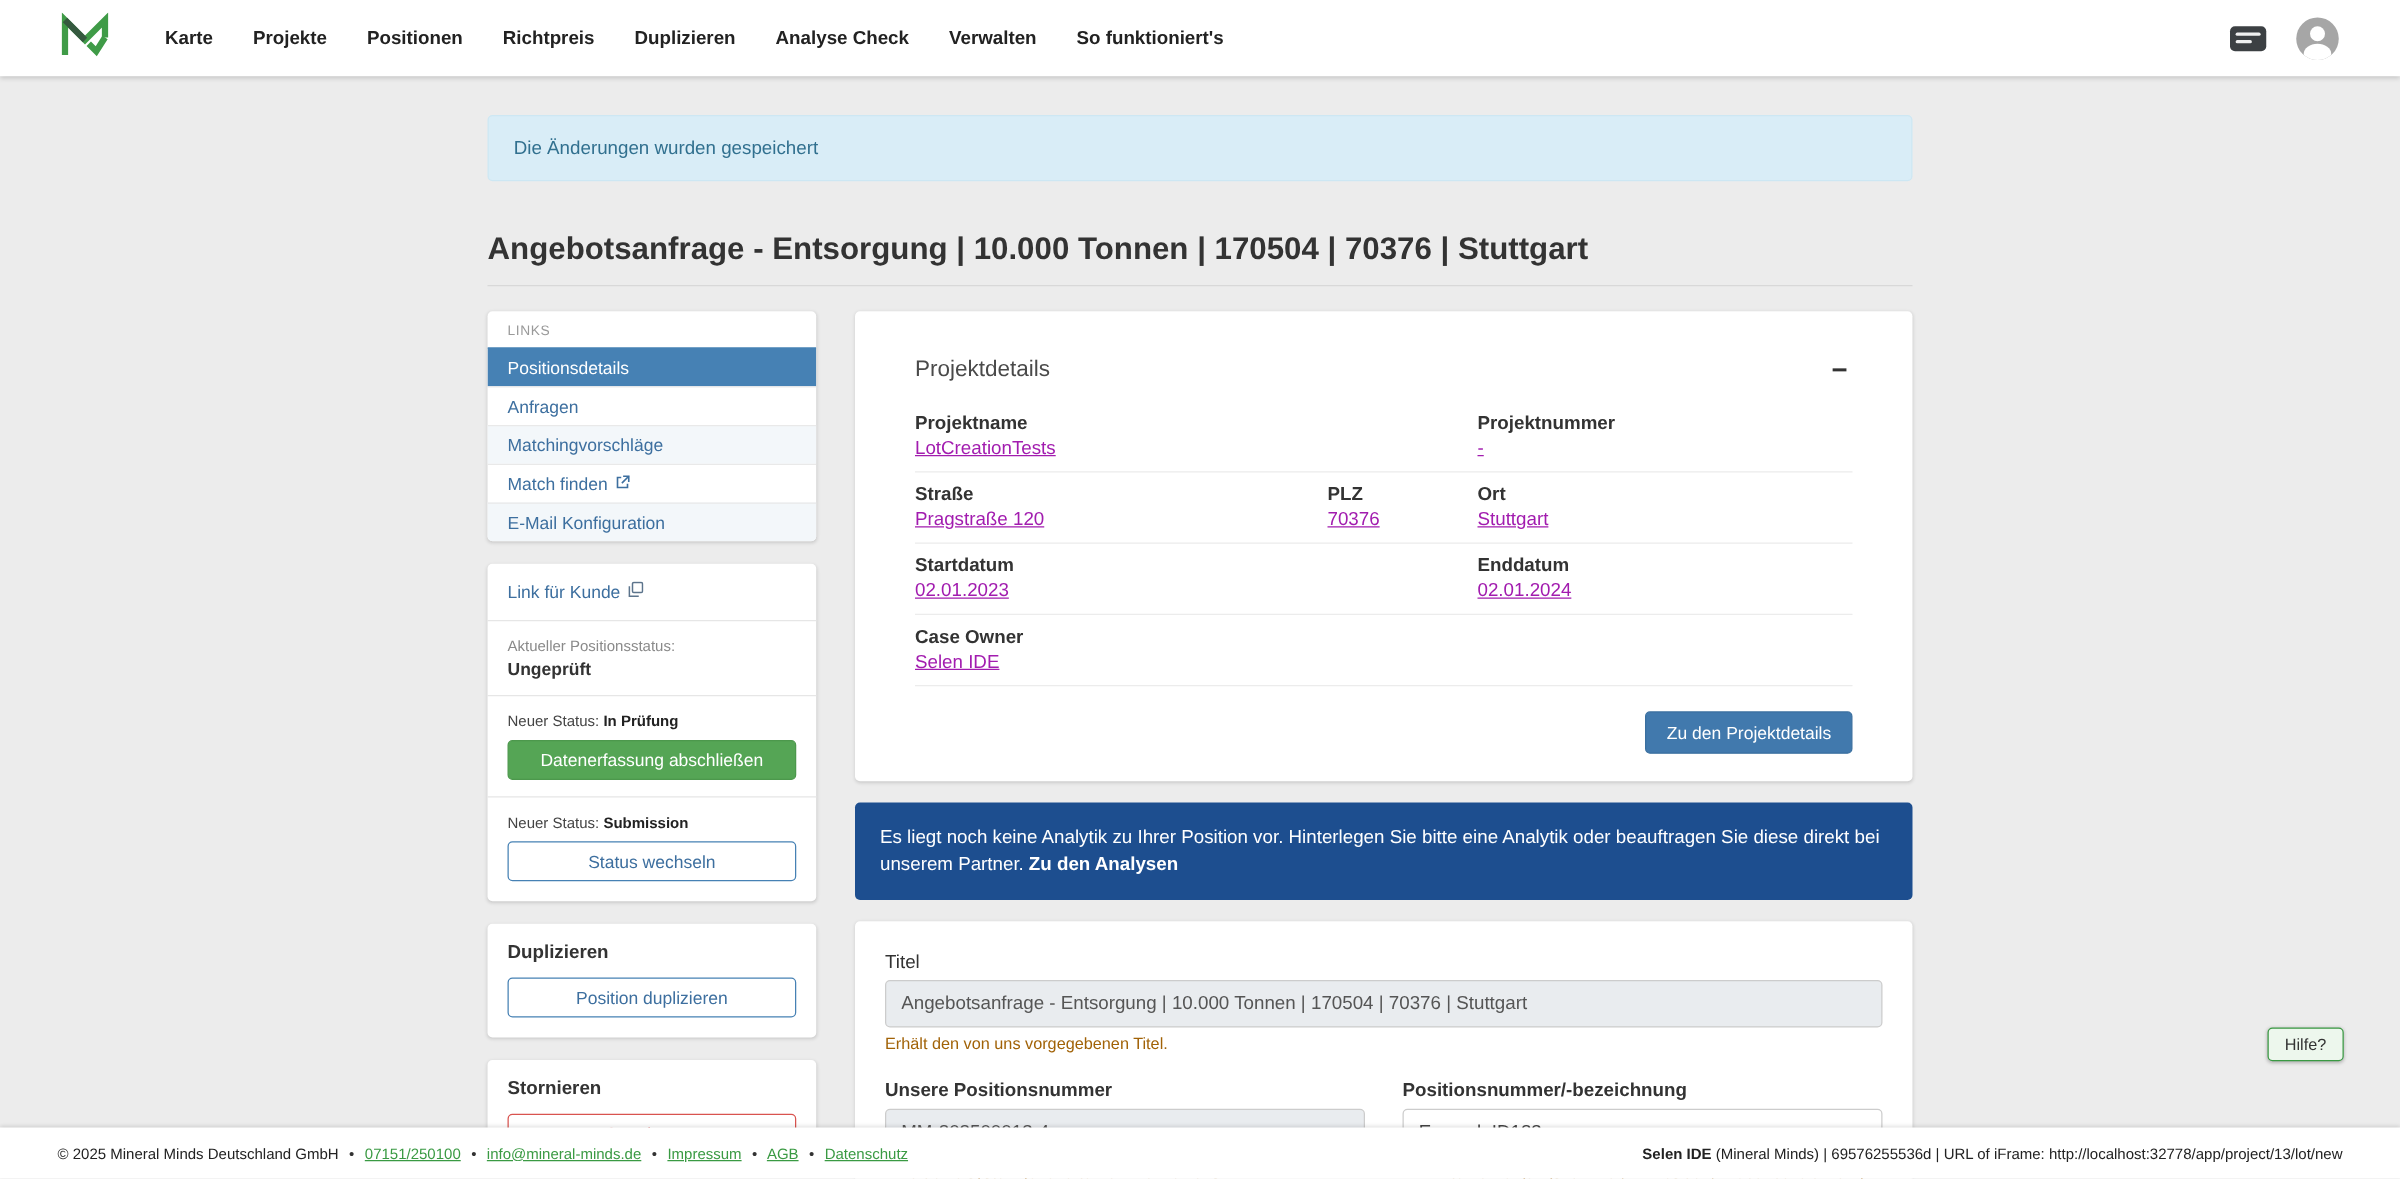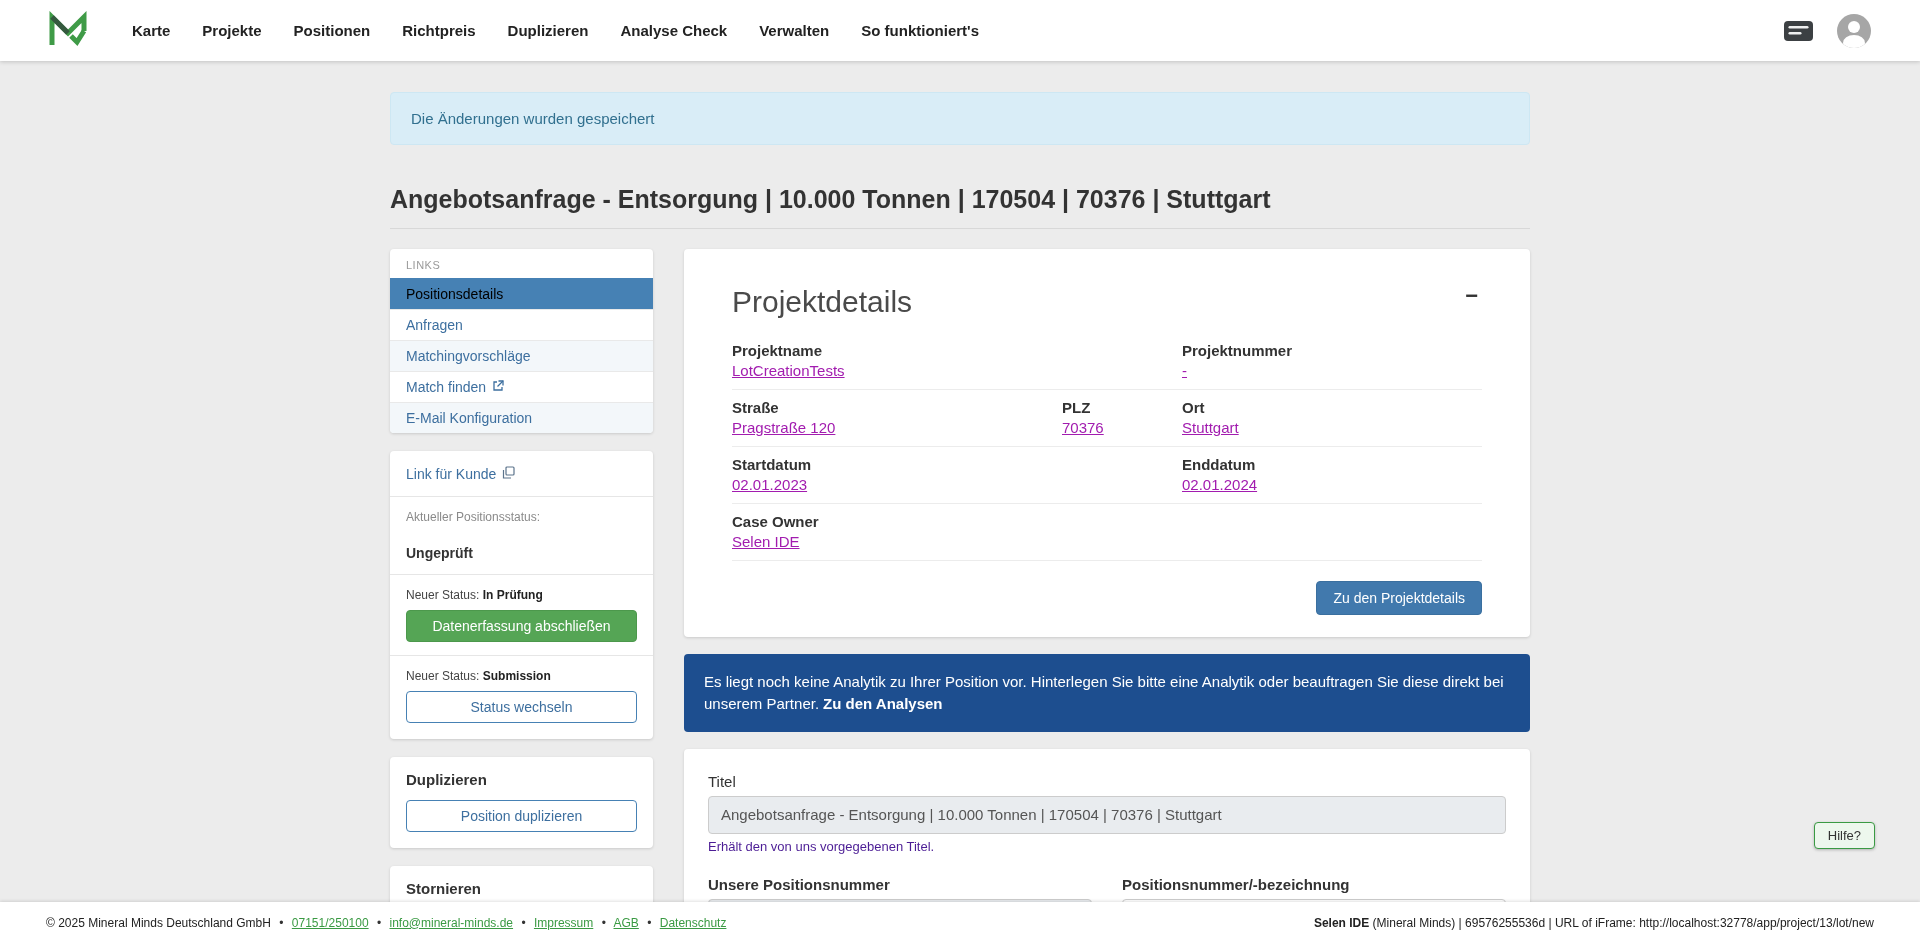--- a/index.html
+++ b/index.html
@@ -41,41 +41,41 @@
   .row { display: flex; gap: 31px; align-items: flex-start; }
   .card { background: #fff; border-radius: 4px; box-shadow: 0 1px 3px rgba(0,0,0,0.15); }
   
   .sidebar { flex: 0 0 263px; display: flex; flex-direction: column; gap: 18px; }
   .links-header { padding: 10px 16px 7px; font-size: 11px; color: #9a9a9a; letter-spacing: .5px; }
   .link-item {
     padding: 7px 16px; font-size: 14px; color: #3d6f9f;
     border-top: 1px solid #e9e9e9; cursor: pointer; display: flex; align-items: center; gap: 6px;
   }
   .link-item.tint { background: #f3f7fa; }
-  .link-item.active { background: #4681b4; color: #000000; border-top-color: #4681b4; align-items: flex-end; }
+  .link-item.active { background: #4681b4; color: #ffffff; border-top-color: #4681b4; align-items: flex-end; }
   .links-card { overflow: hidden; }
   .status-card, .dup-card, .cancel-card { padding: 14px 16px 16px; }
   .customer-link { color: #3d6f9f; font-size: 14px; display: inline-flex; align-items: center; gap: 6px; cursor: pointer; text-decoration: none; }
   .side-divider { border: 0; border-top: 1px solid #e6e6e6; margin: 13px -16px; }
   .status-label { font-size: 12px; color: #8a8a8a; }
-  .status-value { font-size: 14px; font-weight: 700; color: #333; margin-top: 21px; }
+  .status-value { font-size: 14px; font-weight: 700; color: #333; margin-top: 3px; }
   .new-status { font-size: 12px; color: #444; margin-bottom: 8px; }
   .new-status b { color: #222; }
   .btn { border-radius: 4px; font-size: 14px; cursor: pointer; font-family: inherit; }
   .btn-block { display: block; width: 100%; padding: 7px 0; text-align: center; }
   .btn-green { background: #55a555; color: #fff; border: 1px solid #4c984c; }
   .btn-outline-blue { background: #fff; color: #3d6f9f; border: 1px solid #4681b4; }
   .btn-outline-red { background: #fff; color: #d9534f; border: 1px solid #d9534f; }
   .card-title { font-size: 15px; font-weight: 700; color: #333; margin-bottom: 12px; }
   .caret { font-size: 11px; margin-left: 4px; }
   
   .main-col { flex: 1; min-width: 0; display: flex; flex-direction: column; gap: 17px; }
   .project-card { padding: 36px 48px 22px; }
   .pc-head { display: flex; justify-content: space-between; align-items: flex-start; margin-bottom: 14px; }
-  .pc-title { font-size: 30px; font-weight: 400; color: #4a4a4a; margin: 0; }
+  .pc-title { font-size: 18px; font-weight: 400; color: #4a4a4a; margin: 0; }
   .collapse-btn { background: none; border: none; font-size: 22px; font-weight: 700; color: #333; cursor: pointer; line-height: 1; padding: 0 4px; }
   .pd-row { display: grid; grid-template-columns: 44% 16% 40%; padding: 9px 0 10px; border-bottom: 1px solid #ececec; font-size: 15px; }
   .pd-label { font-weight: 700; color: #333; margin-bottom: 3px; }
   .pd-value { color: #a21caf; text-decoration: underline; }
   .span2 { grid-column: 1 / 3; }
   .col3 { grid-column: 3 / 4; }
   .full { grid-column: 1 / 4; }
   .pc-actions { display: flex; justify-content: flex-end; margin-top: 20px; }
   .btn-blue { background: #4179ad; color: #fff; border: 1px solid #3a6f9f; padding: 8px 16px; }
   .banner {
@@ -84,21 +84,21 @@
   }
   .banner-link { color: #fff; font-weight: 700; margin-left: 4px; text-decoration: none; cursor: pointer; }
   .form-card { padding: 24px 24px 90px; }
   .form-label { display: block; font-size: 15px; color: #333; margin-bottom: 6px; }
   .form-label.bold { font-weight: 700; }
   .form-control {
     width: 100%; height: 38px; border: 1px solid #ccc; border-radius: 4px;
     padding: 0 12px; font-size: 15px; color: #444; font-family: inherit; background: #fff;
   }
   .form-control:disabled { background: #e9ecef; color: #555; }
-  .help-text { font-size: 13px; color: #4c1d95; margin-top: 5px; }
+  .help-text { font-size: 13px; color: #a16207; margin-top: 5px; }
   .form-row { display: flex; gap: 30px; margin-top: 22px; }
   .form-col { flex: 1; min-width: 0; }
   
   .help-btn {
     position: absolute; right: 45px; bottom: 94px; z-index: 40;
     background: #edf7ed; border: 1px solid #3a9a43; color: #333;
     font-size: 13px; padding: 5px 13px; border-radius: 4px;
     box-shadow: 0 1px 3px rgba(0,0,0,0.25); cursor: pointer; font-family: inherit;
   }
   

